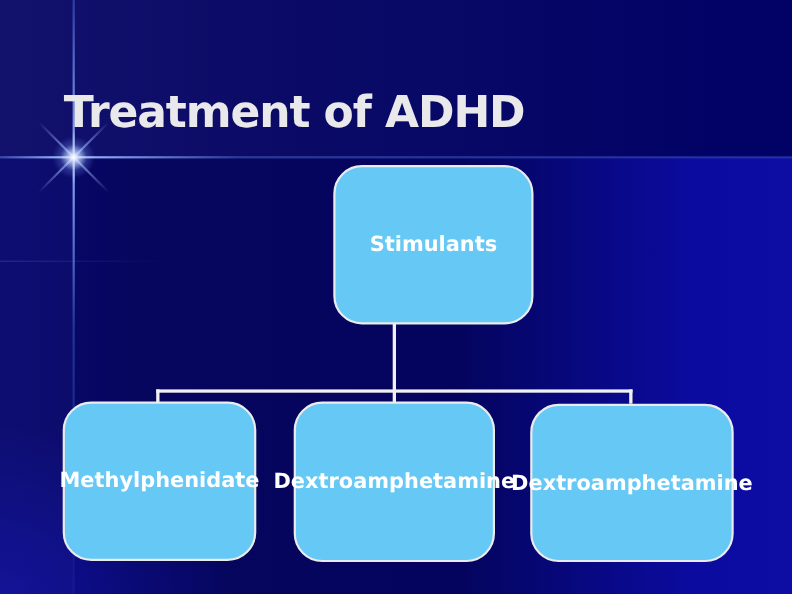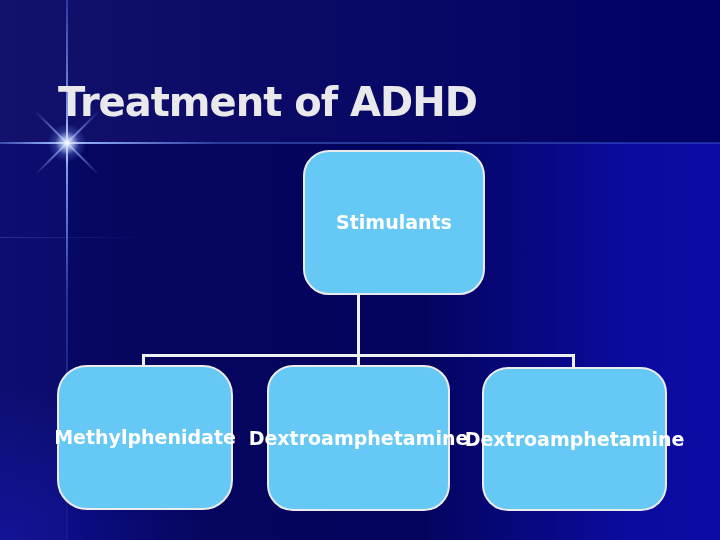--- a/index.html
+++ b/index.html
@@ -77,21 +77,21 @@
     background:#65c8f5;
     border:2px solid #ebebeb;
     border-radius:26px;
     display:flex;flex-direction:column;
     align-items:center;justify-content:center;
     color:#ffffff;font-weight:bold;font-size:19px;
     text-align:center;line-height:23px;
   }
   .node .nowrap{white-space:nowrap;width:max-content;}
   .node-root{left:267px;top:150px;width:178px;height:141px;margin-left:36px;}
-  .node-c1{left:57px;top:365px;width:172px;height:141px;border-radius:30px;}
+  .node-c1{left:57px;top:365px;width:172px;height:141px;}
   .node-c2{left:267px;top:365px;width:179px;height:142px;}
   .node-c3{left:482px;top:367px;width:181px;height:140px;}
   
   .title{
     position:absolute;left:58px;top:79px;
     font-size:40px;font-weight:bold;color:#e9e9ec;
     letter-spacing:-1px;white-space:nowrap;
   }
 </style>
 </head>

